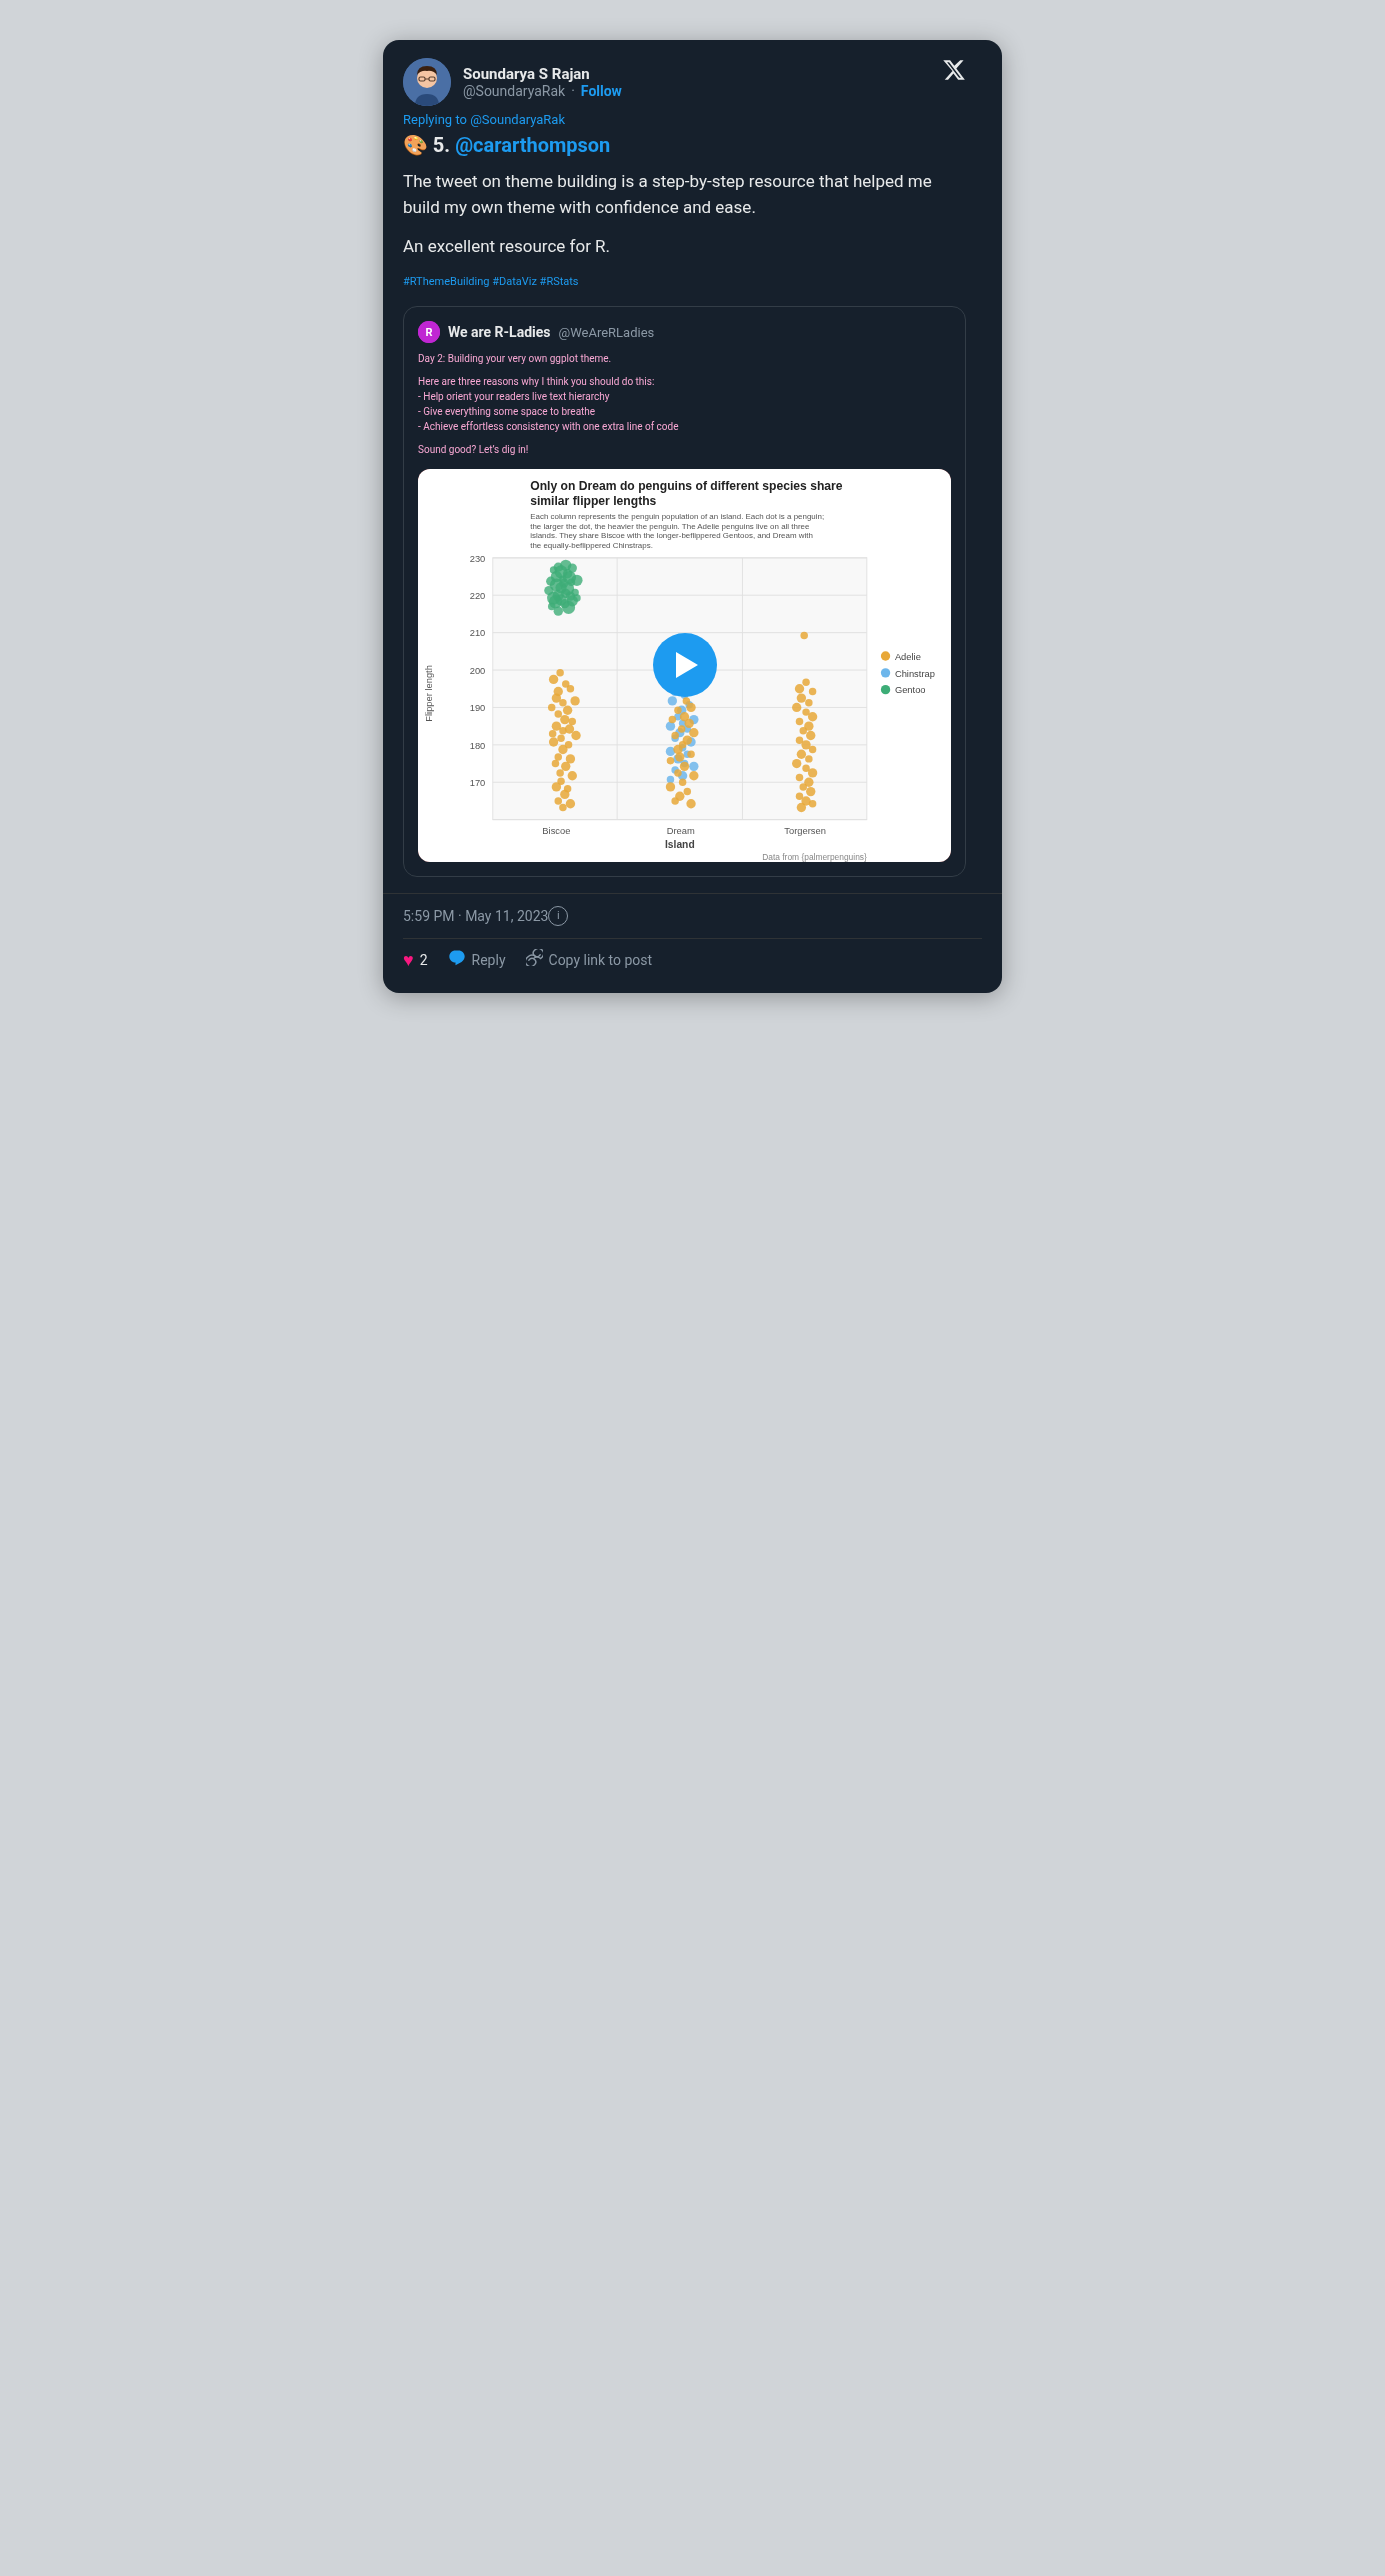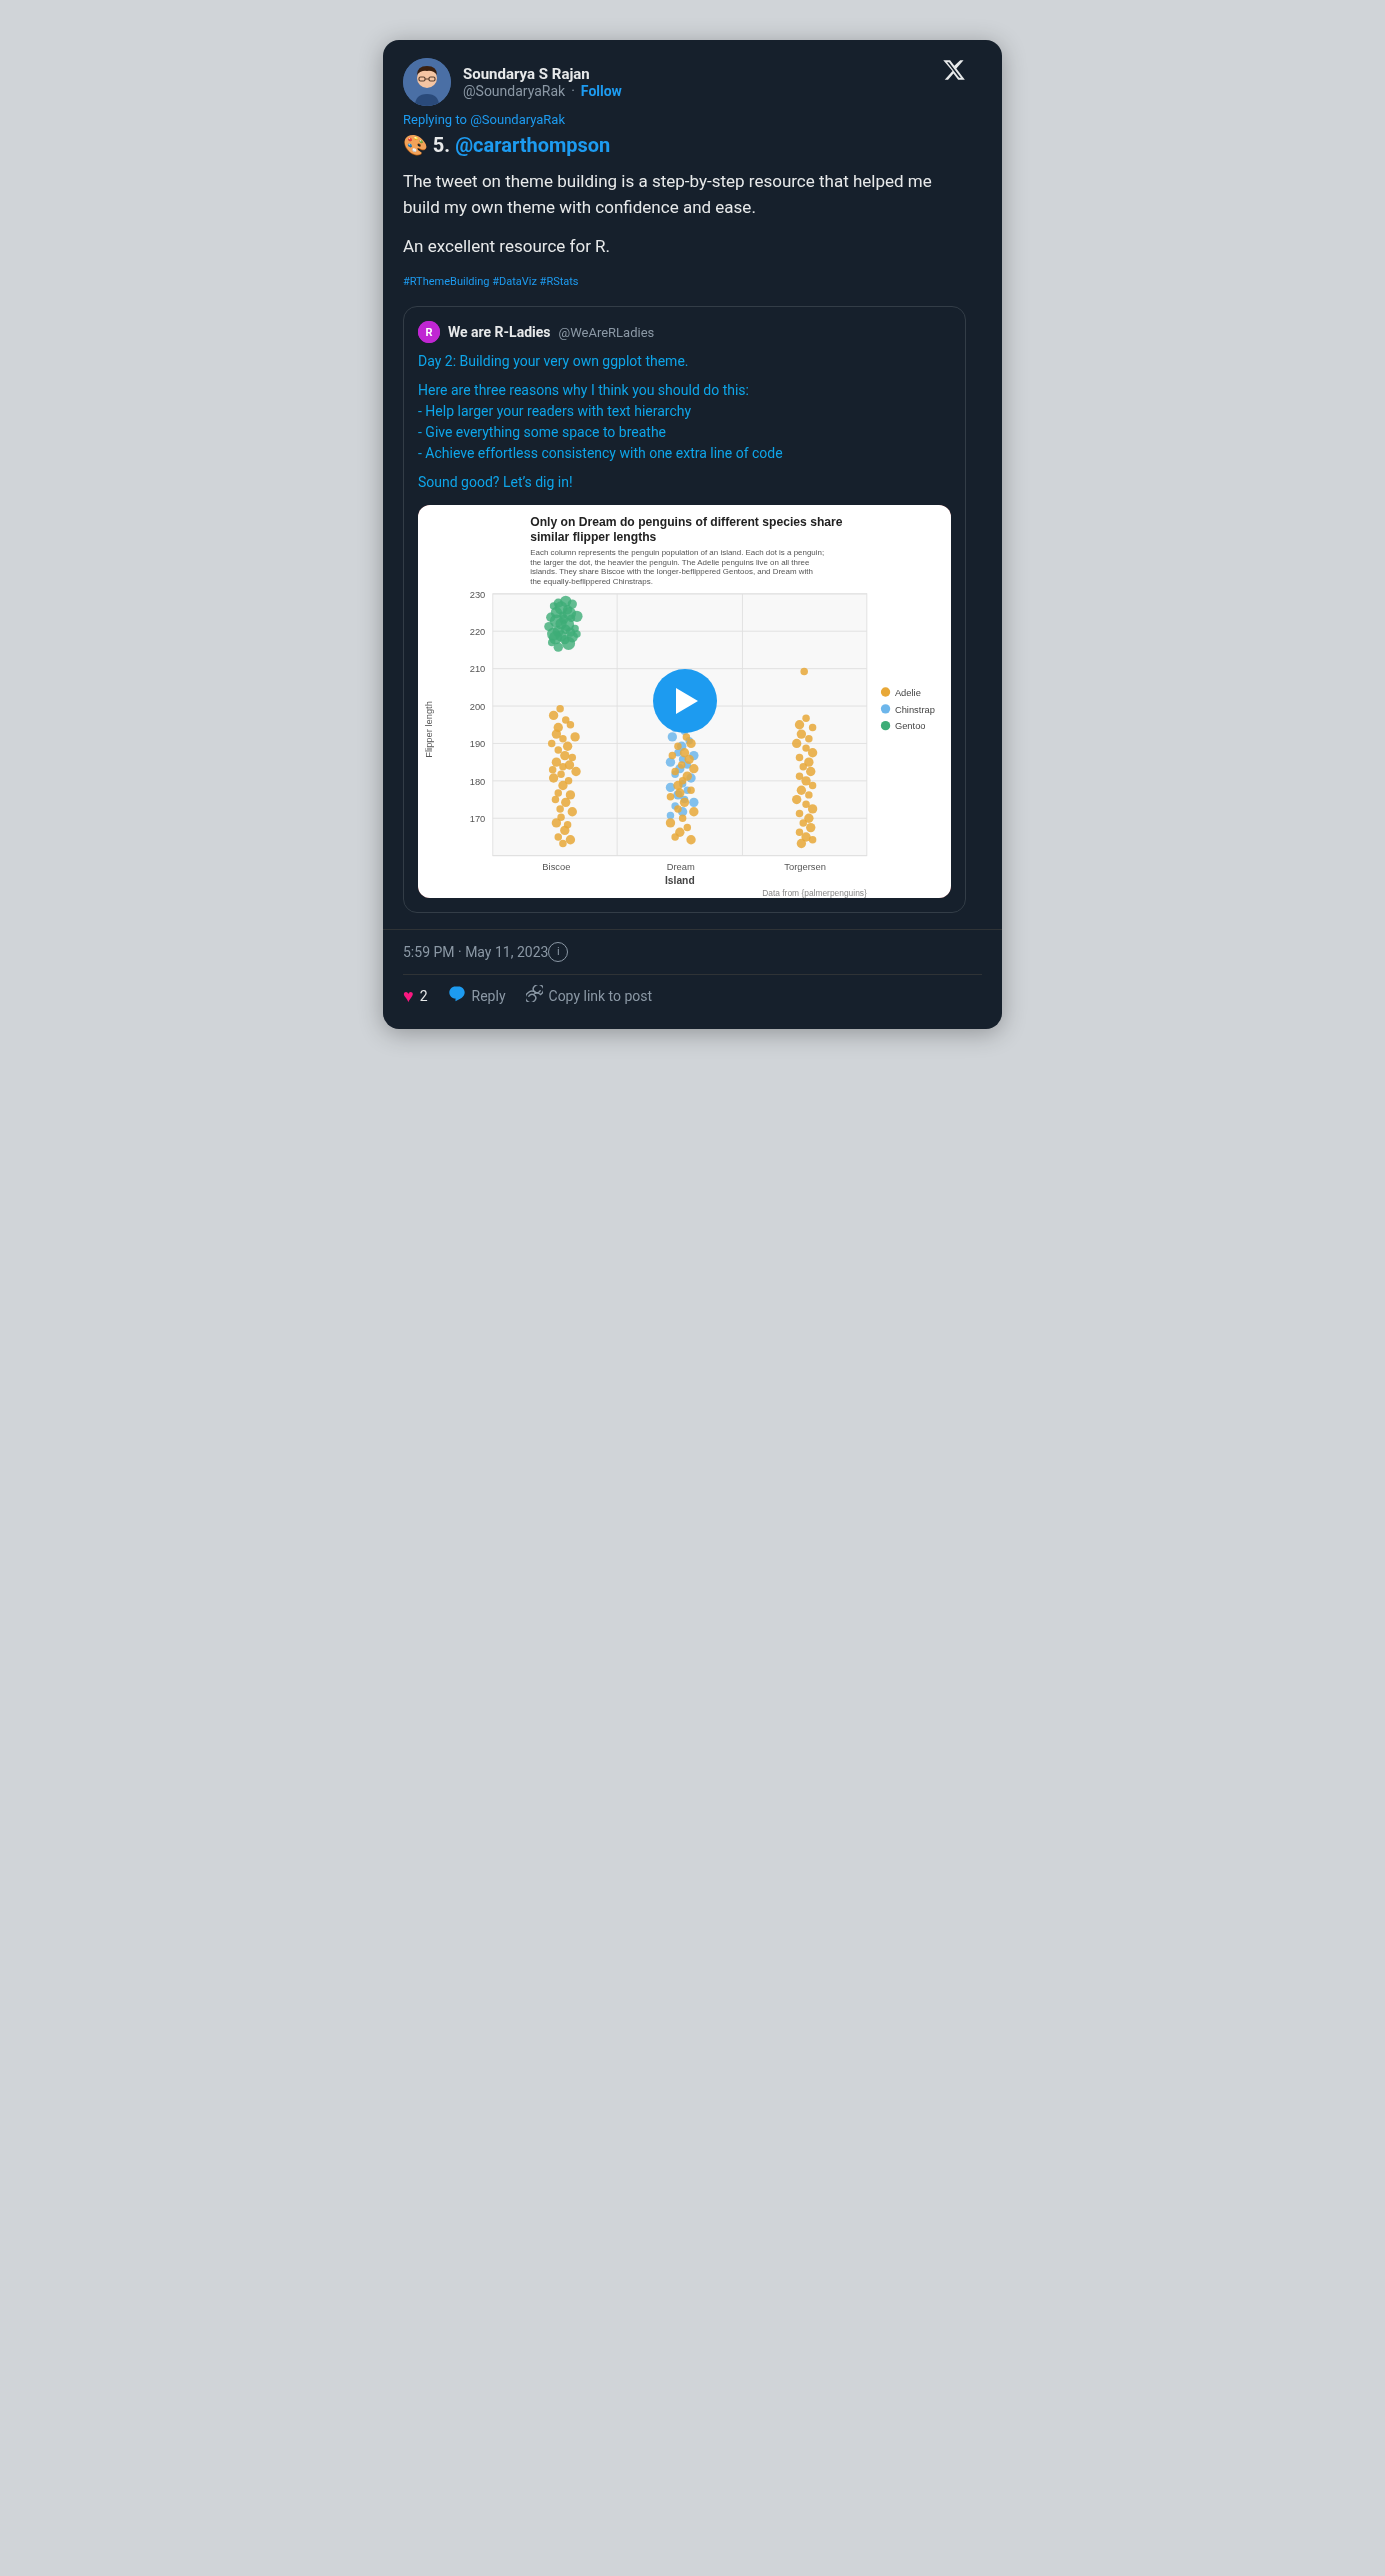--- a/index.html
+++ b/index.html
@@ -134,22 +134,22 @@
     .quote-name {
       font-weight: 700;
       font-size: 14px;
       color: #e7e9ea;
     }
     .quote-handle {
       font-size: 13px;
       color: #8b98a5;
     }
     .quote-text {
-      font-size: 14px;
-      color: #0ea5e9;
+      font-size: 10px;
+      color: #f9a8d4;
       line-height: 1.5;
     }
     .chart-container {
       margin-top: 12px;
       border-radius: 12px;
       overflow: hidden;
       background: #7f1d1d;
       position: relative;
     }
     .chart-inner {
@@ -323,21 +323,21 @@
             <circle cx="11" cy="11" r="11" fill="#c026d3"></circle>
             <text x="11" y="15" text-anchor="middle" font-size="11" font-weight="bold" fill="white">R</text>
           </svg>
         </div>
         <span class="quote-name">We are R-Ladies</span>
         <span class="quote-handle">@WeAreRLadies</span>
       </div>
       <div class="quote-text">
         <div style="margin-bottom:8px;">Day 2: Building your very own ggplot theme.</div>
         <div>Here are three reasons why I think you should do this:</div>
-        <div>- Help larger your readers with text hierarchy</div>
+        <div>- Help orient your readers live text hierarchy</div>
         <div>- Give everything some space to breathe</div>
         <div style="margin-bottom:8px;">- Achieve effortless consistency with one extra line of code</div>
         <div>Sound good? Let’s dig in!</div>
       </div>
 
       <div class="chart-container">
         <div class="chart-inner">
           <svg viewBox="0 0 570 420" xmlns="http://www.w3.org/2000/svg" style="background:white;">
 
             <text x="120" y="22" font-size="13" font-weight="bold" fill="#222" font-family="sans-serif">Only on Dream do penguins of different species share</text>

